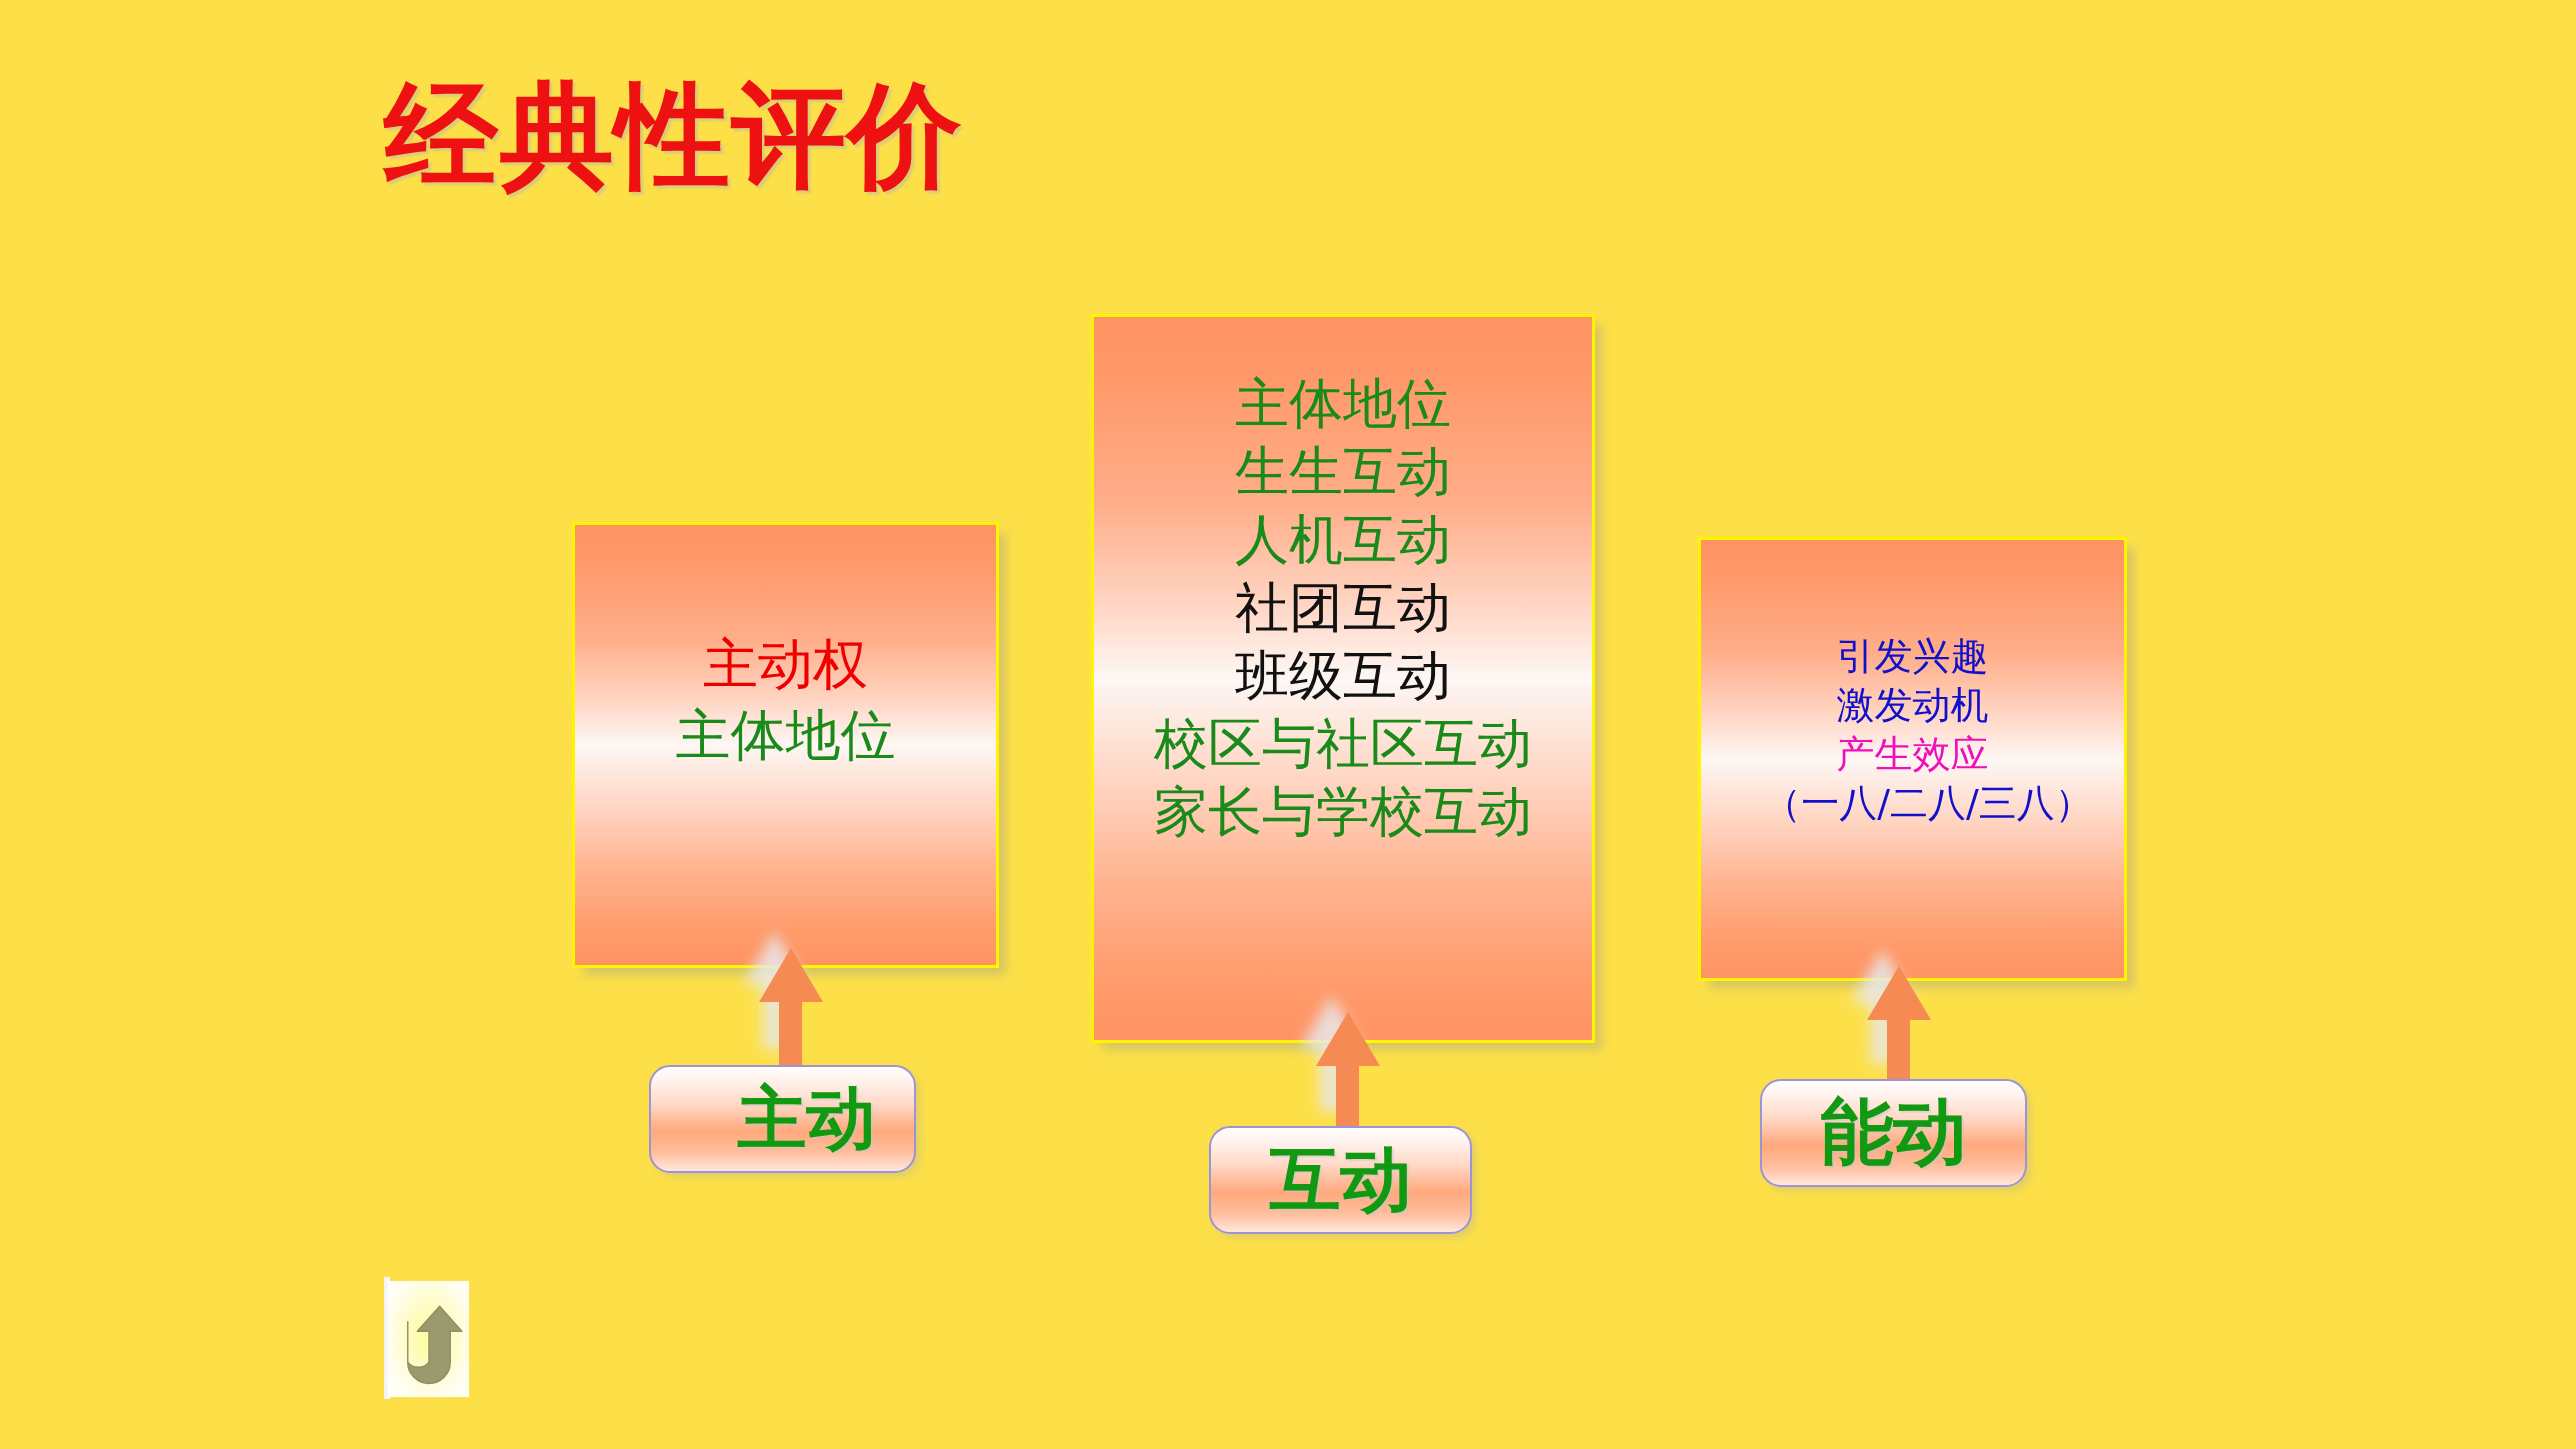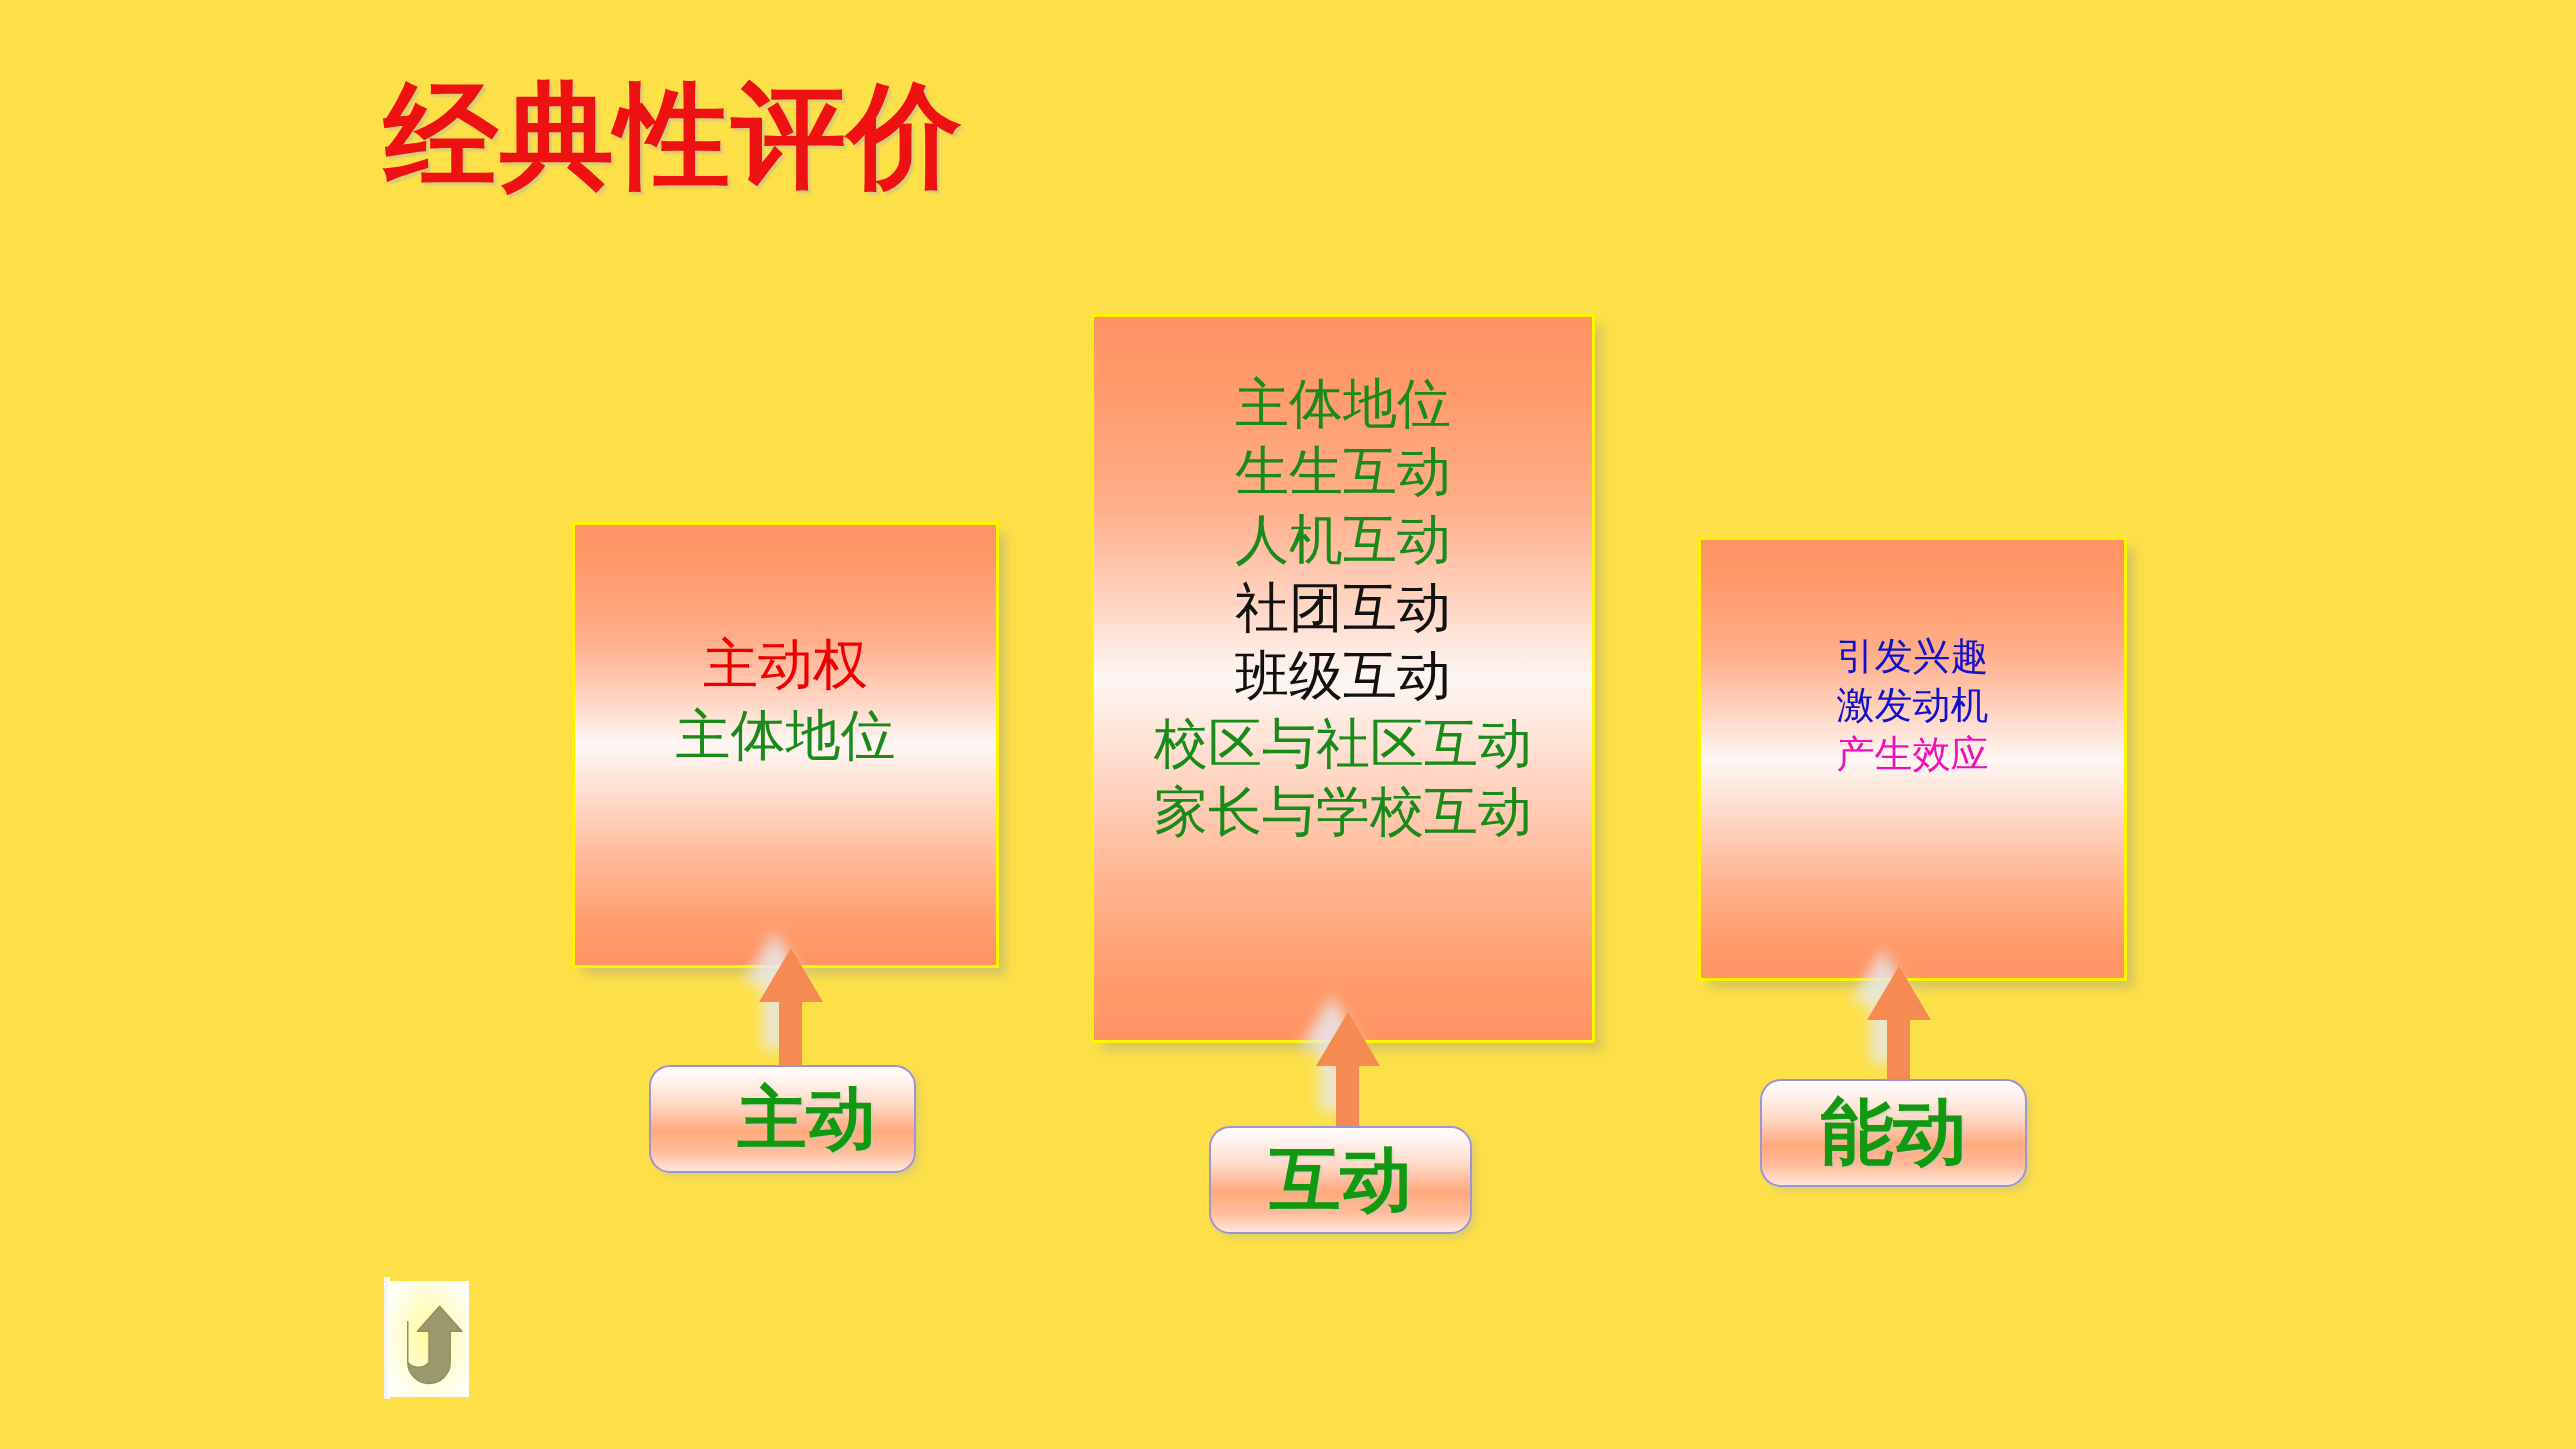--- a/index.html
+++ b/index.html
@@ -244,20 +244,21 @@
       <div class="panel-line c-green">校区与社区互动</div>
       <div class="panel-line c-green">家长与学校互动</div>
     </div>
   </div>
 
   <div class="panel" id="panel-dynamic">
     <div class="panel-inner">
       <div class="panel-line c-blue">引发兴趣</div>
       <div class="panel-line c-blue">激发动机</div>
       <div class="panel-line c-magenta">产生效应</div>
+      <div class="panel-line c-blue overflow-line">（一八/二八/三八）</div>
     </div>
   </div>
 
   <div class="arrow" id="arrow-active">
     <div class="arrow-shadow">
       <div class="arrow-head"></div>
       <div class="arrow-stem"></div>
     </div>
     <div class="arrow-body">
       <div class="arrow-head"></div>

